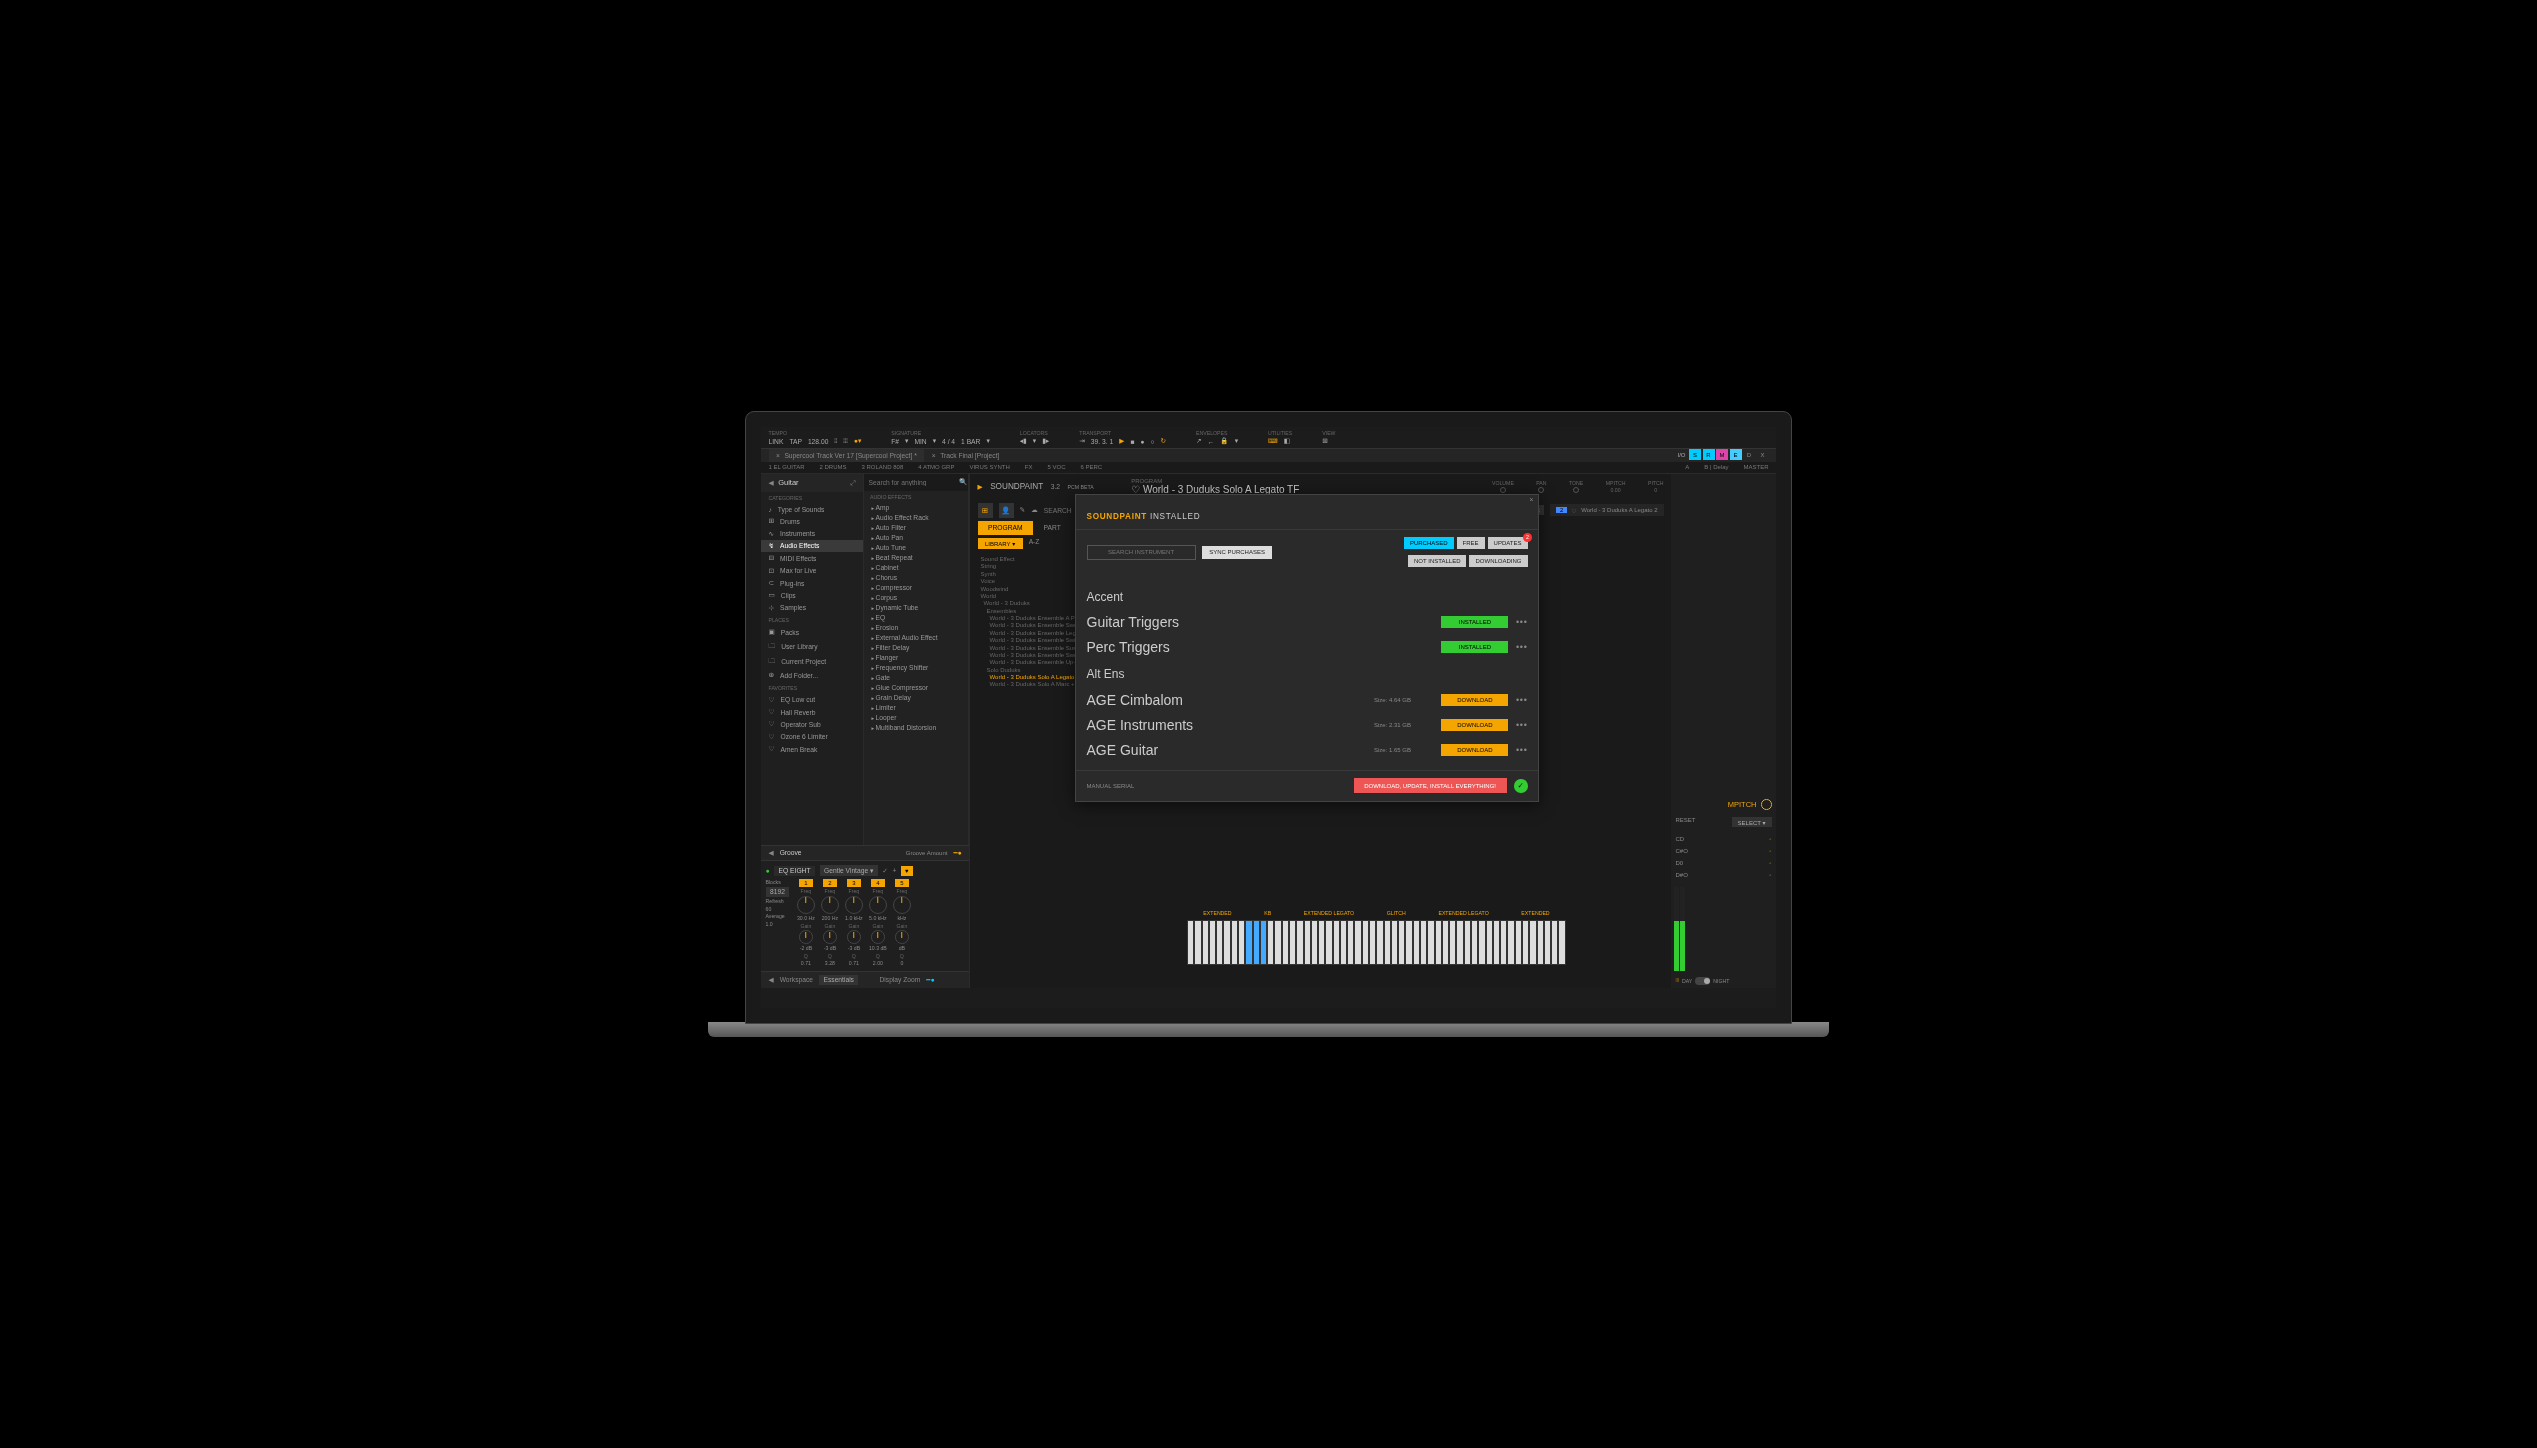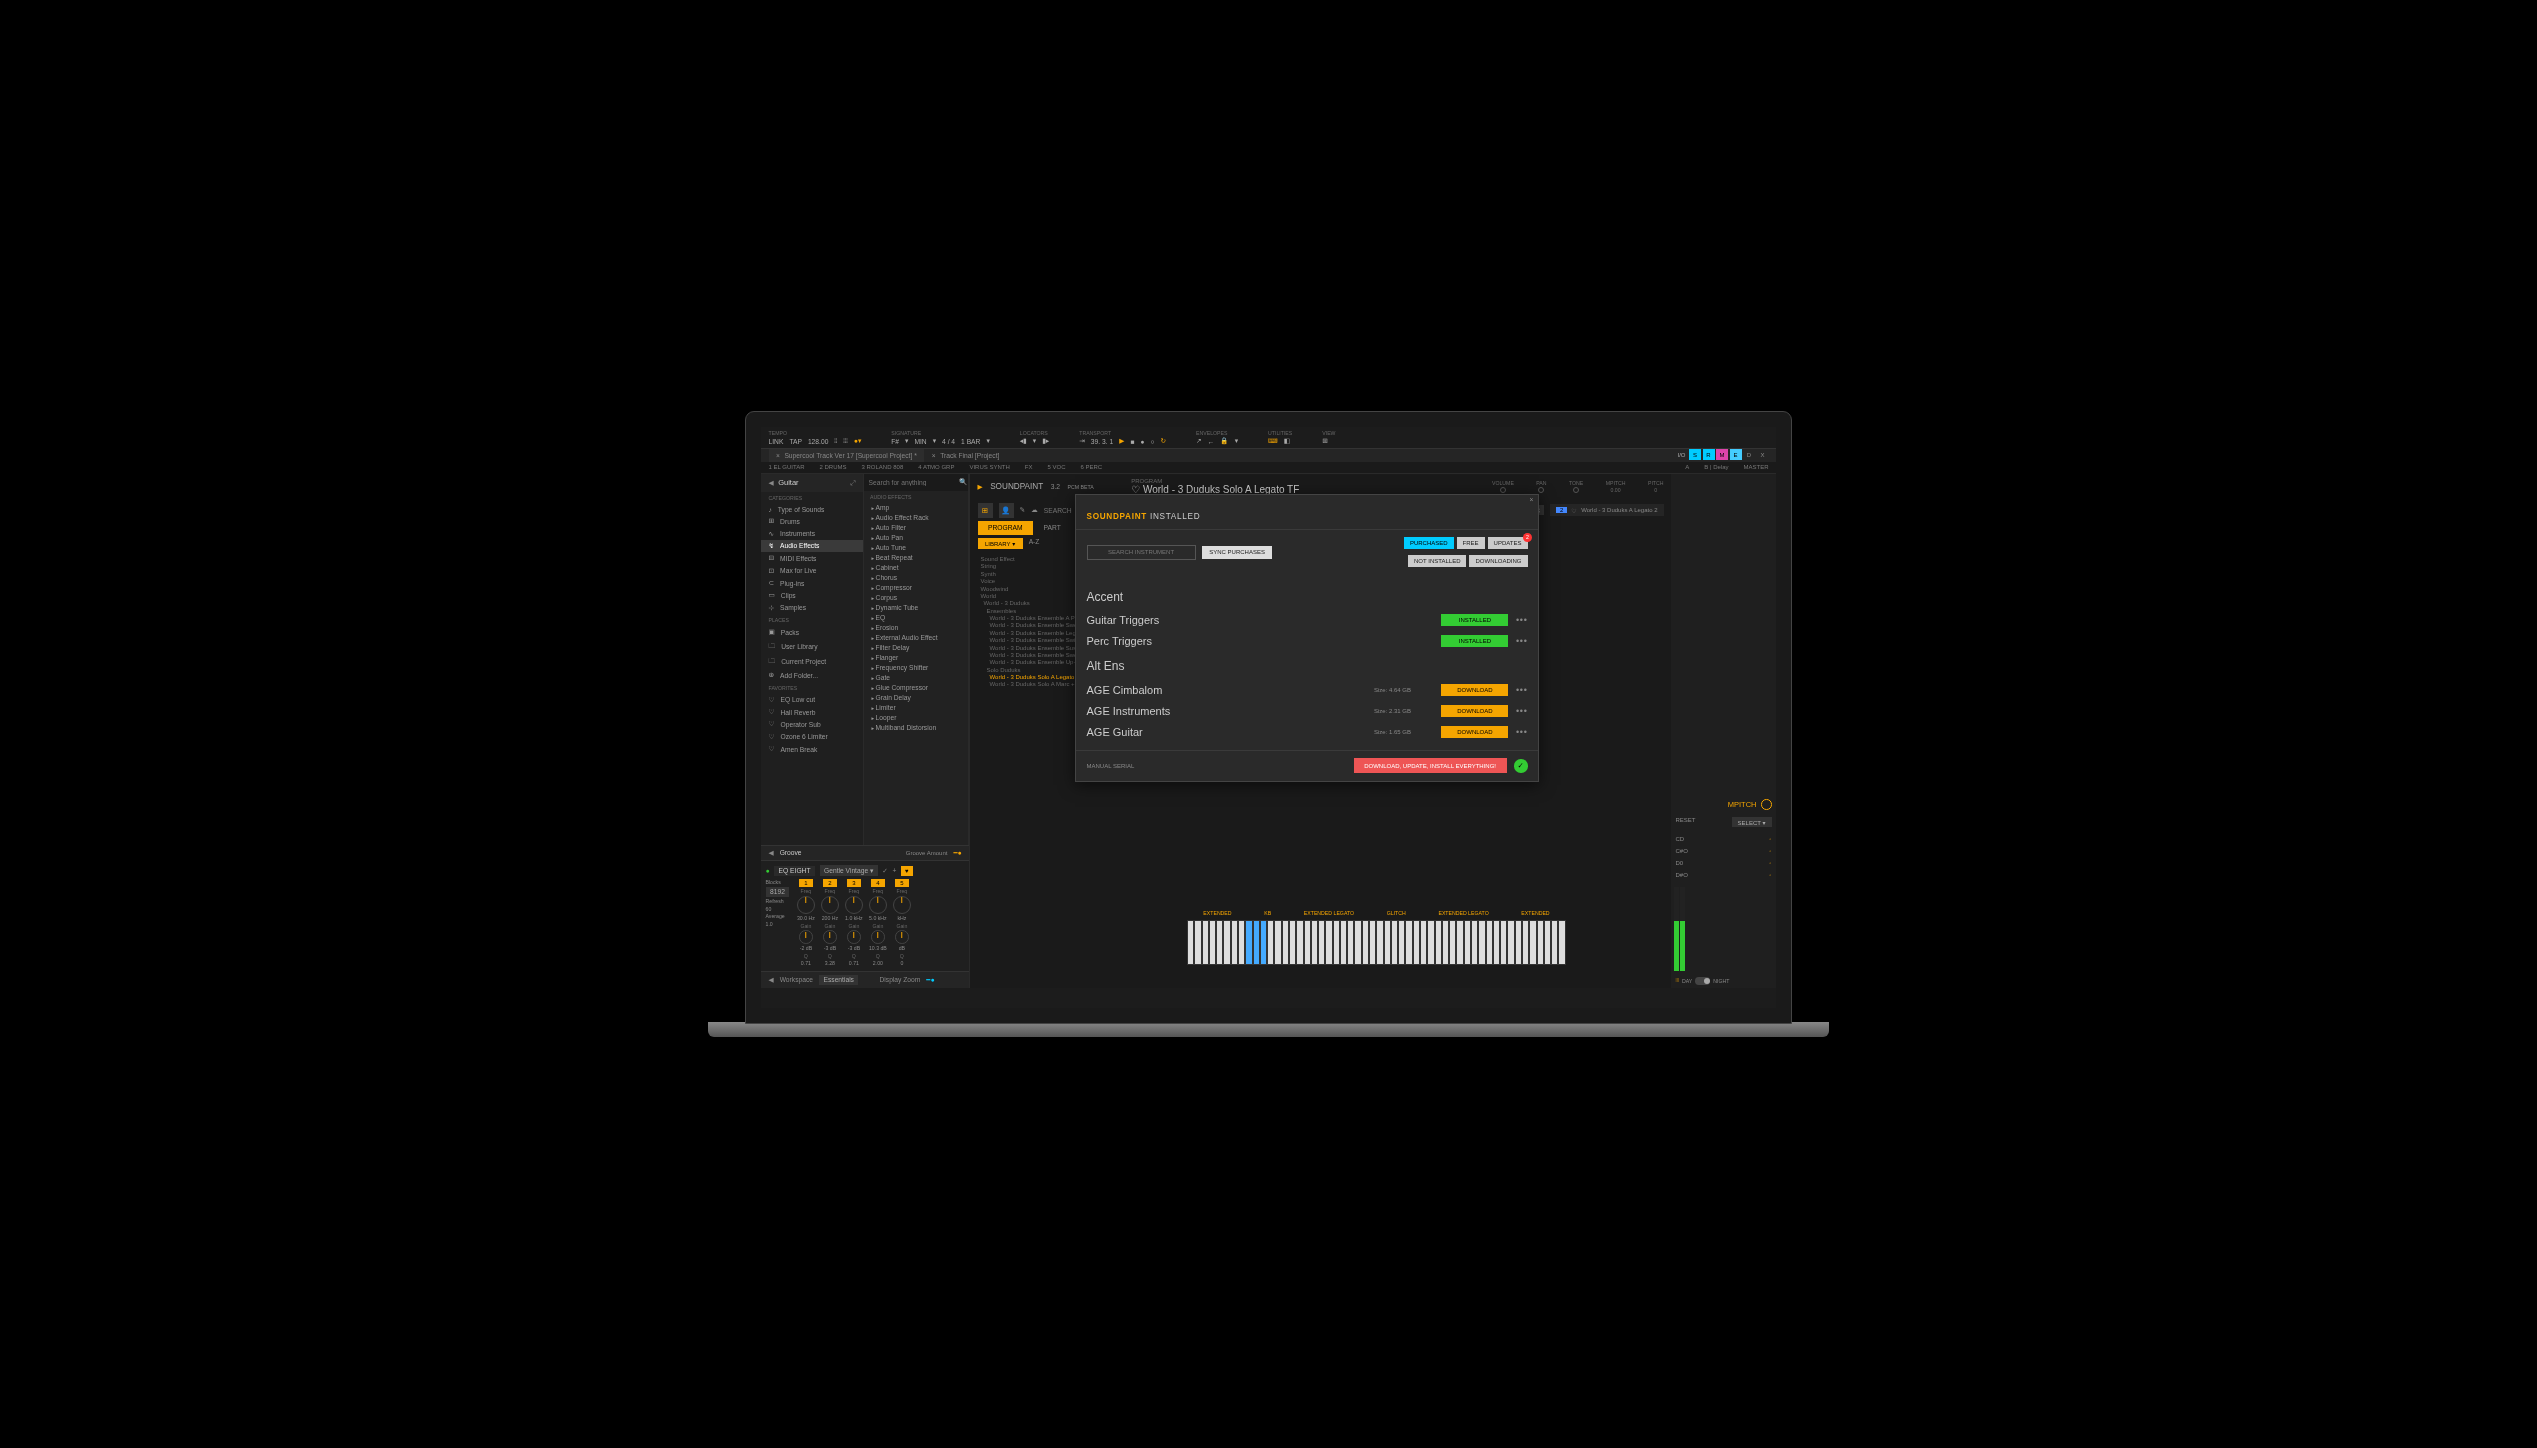--- a/index.html
+++ b/index.html
@@ -63,21 +63,21 @@
 .searchinst{flex:1;background:transparent;border:0.7px solid #555;padding:3.7px;text-align:center;font-size:6px;color:#888}
 .syncbtn{background:#ddd;color:#222;padding:3.7px 7.5px;font-size:6px;border:none;cursor:pointer}
 .filterbtns{display:flex;gap:3px;flex-wrap:wrap;justify-content:flex-end;margin-left:auto}
 .fbtn{padding:3px 6px;font-size:6px;border:none;cursor:pointer;background:#ccc;color:#222}
 .fbtn.purchased{background:#0cf;color:#000}
 .fbtn.updates{position:relative}
 .fbtn.updates .bdg{position:absolute;top:-4.5px;right:-4.5px;background:#f33;color:#fff;border-radius:50%;width:9px;height:9px;font-size:5.2px;display:flex;align-items:center;justify-content:center}
 .modal-body{padding:7.5px 10.5px;max-height:284px;overflow-y:auto}
 .grouphdr{font-size:12px;color:#ccc;margin:7.5px 0 6px;font-weight:400}
 .instrow{display:flex;align-items:center;padding:4.5px 0;gap:7.5px}
-.instname{flex:1;color:#ccc;font-size:11px}
+.instname{flex:1;color:#ccc;font-size:14px}
 .instsize{font-size:6px;color:#888;width:60px}
 .instbtn{padding:3px 12px;font-size:6px;border:none;cursor:pointer;width:67px;text-align:center}
 .instbtn.installed{background:#3c3;color:#000}
 .instbtn.download{background:#f5a500;color:#000}
 .dots{color:#888;cursor:pointer;font-size:9px;letter-spacing:0.7px}
 .modal-ft{display:flex;padding:7.5px 10.5px;border-top:0.7px solid #3a3a3a;align-items:center;gap:7.5px}
 .manser{font-size:6px;color:#888}
 .bigbtn{background:#e55;color:#fff;padding:4.5px 10.5px;font-size:6px;border:none;cursor:pointer;margin-left:auto}
 .checkico{width:13.5px;height:13.5px;border-radius:50%;background:#3c3;display:flex;align-items:center;justify-content:center;color:#000;font-size:7.5px}
 .sp-top{padding:4.5px 7.5px;display:flex;align-items:center;gap:7.5px;color:#888}

